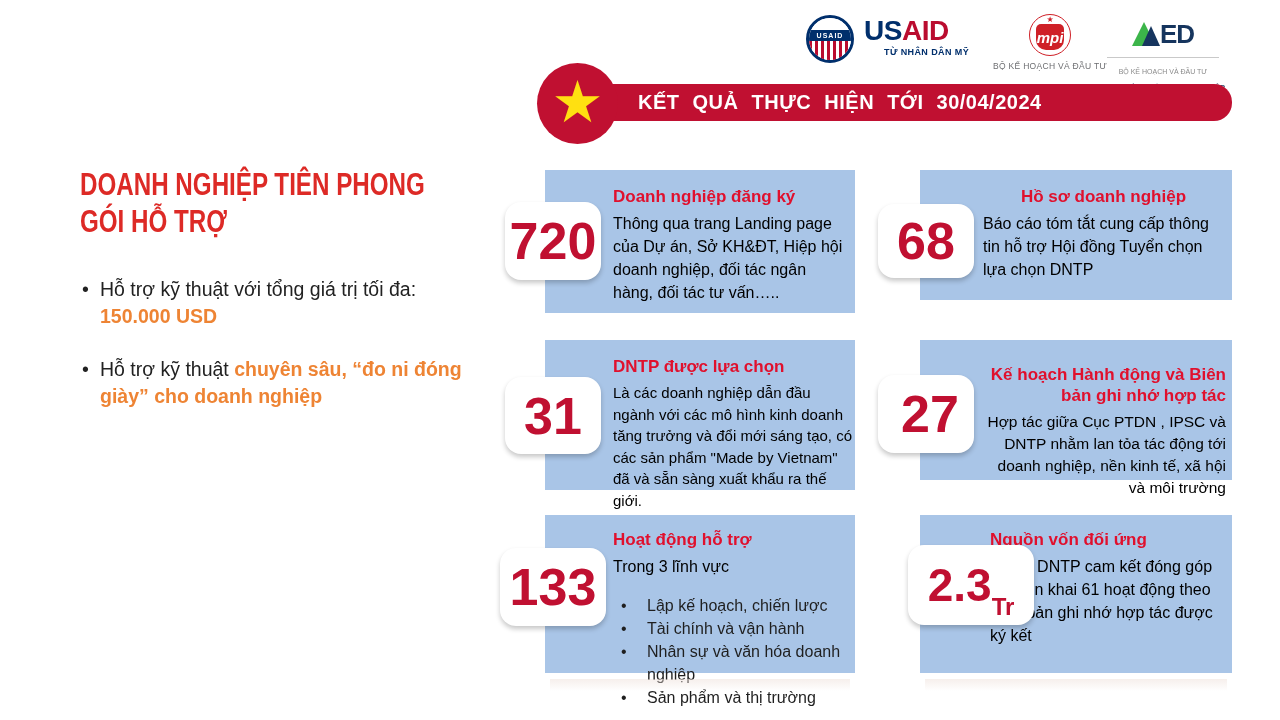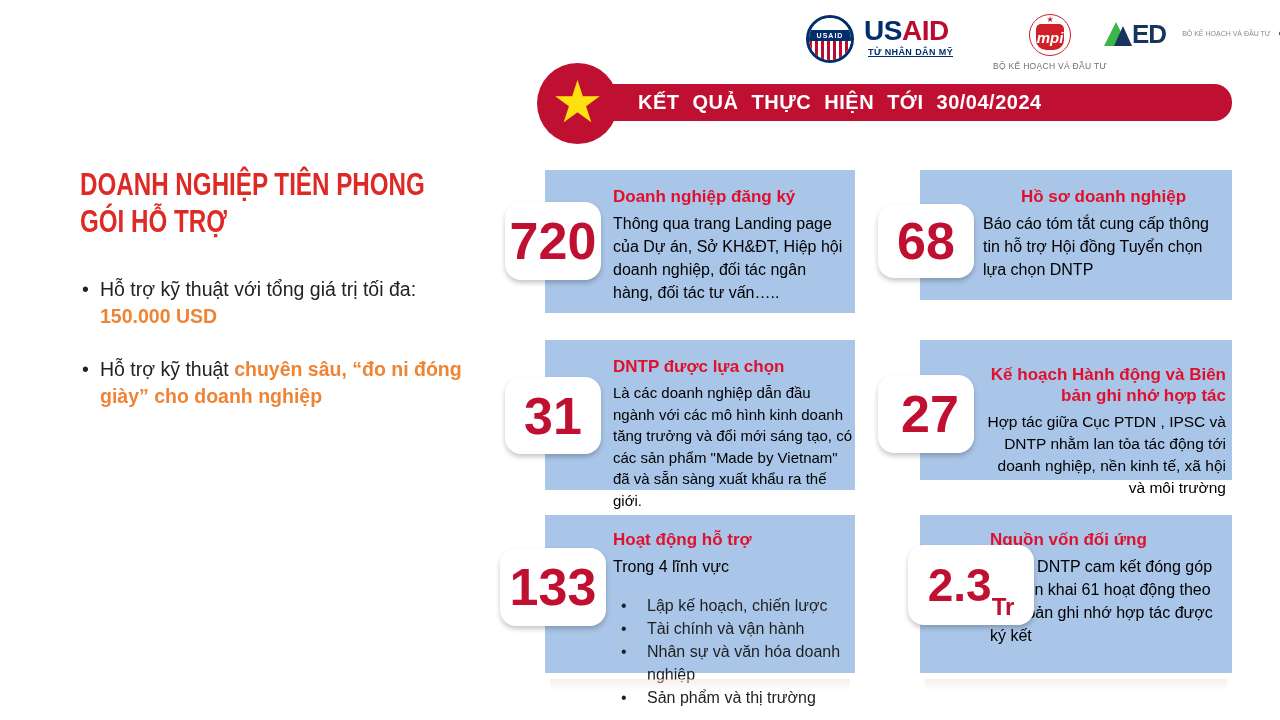--- a/index.html
+++ b/index.html
@@ -113,34 +113,34 @@
 
 <div class="abs" style="left:806px; top:15px;">
   <div style="display:flex; align-items:flex-start;">
     <div class="usaid-seal">
       <div class="seal-top"></div>
       <div class="seal-band">USAID</div>
       <div class="seal-stripes"></div>
     </div>
     <div style="margin-left:10px;">
       <div class="usaid-word"><span class="us">US</span><span class="aid">AID</span></div>
-      <div class="usaid-tagline" style="margin-left:4px;text-decoration:underline;">TỪ NHÂN DÂN MỸ</div>
+      <div class="usaid-tagline" style="margin-left:20px;">TỪ NHÂN DÂN MỸ</div>
     </div>
   </div>
 </div>
 
 <div class="abs" style="left:990px; top:14px; width:120px; text-align:center;">
   <div class="mpi-emblem" style="margin:0 auto;">
     <span class="mpi-star">★</span>
     <span class="mpi-core">mpi</span>
   </div>
   <div class="logo-caption-gray" style="margin-top:5px;">BỘ KẾ HOẠCH VÀ ĐẦU TƯ</div>
 </div>
 
-<div class="abs" style="left:1104px; top:20px; width:118px; display:flex; flex-direction:row; align-items:center;gap:8px;">
+<div class="abs" style="left:1104px; top:20px; width:118px; display:flex; flex-direction:column; align-items:center;gap:8px;">
   <div class="aed-logo-row">
     <span class="aed-a">
         <span class="tri-green"></span>
         <span class="tri-navy"></span>
       </span>
     <span class="aed-ed">ED</span>
   </div>
   <div class="aed-sep"></div>
   <div class="aed-cap1">BỘ KẾ HOẠCH VÀ ĐẦU TƯ</div>
   <div class="aed-cap2">CỤC PHÁT TRIỂN DOANH NGHIỆP</div>
@@ -207,21 +207,21 @@
     <div class="card-body" style="font-size:15.5px; line-height:22px;">Hợp tác giữa Cục PTDN , IPSC và DNTP nhằm lan tỏa tác động tới doanh nghiệp, nền kinh tế, xã hội và môi trường</div>
   </div>
 </div>
 <div class="num-box" style="left:878px; top:375px; width:96px; height:78px;padding-left:8px;">
   <span class="num-val">27</span>
 </div>
 
 <div class="card-blue" style="left:545px; top:515px; width:310px; height:158px;">
   <div class="card-text" style="padding:14px 4px 0 68px;">
     <div class="card-title">Hoạt động hỗ trợ</div>
-    <div class="card-body">Trong 4 lĩnh vực</div>
+    <div class="card-body">Trong 3 lĩnh vực</div>
     <ul class="card-list">
       <li>Lập kế hoạch, chiến lược</li>
       <li>Tài chính và vận hành</li>
       <li>Nhân sự và văn hóa doanh nghiệp</li>
       <li>Sản phẩm và thị trường</li>
     </ul>
   </div>
 </div>
 <div class="num-box" style="left:500px; top:548px; width:106px; height:78px;">
   <span class="num-val">133</span>

